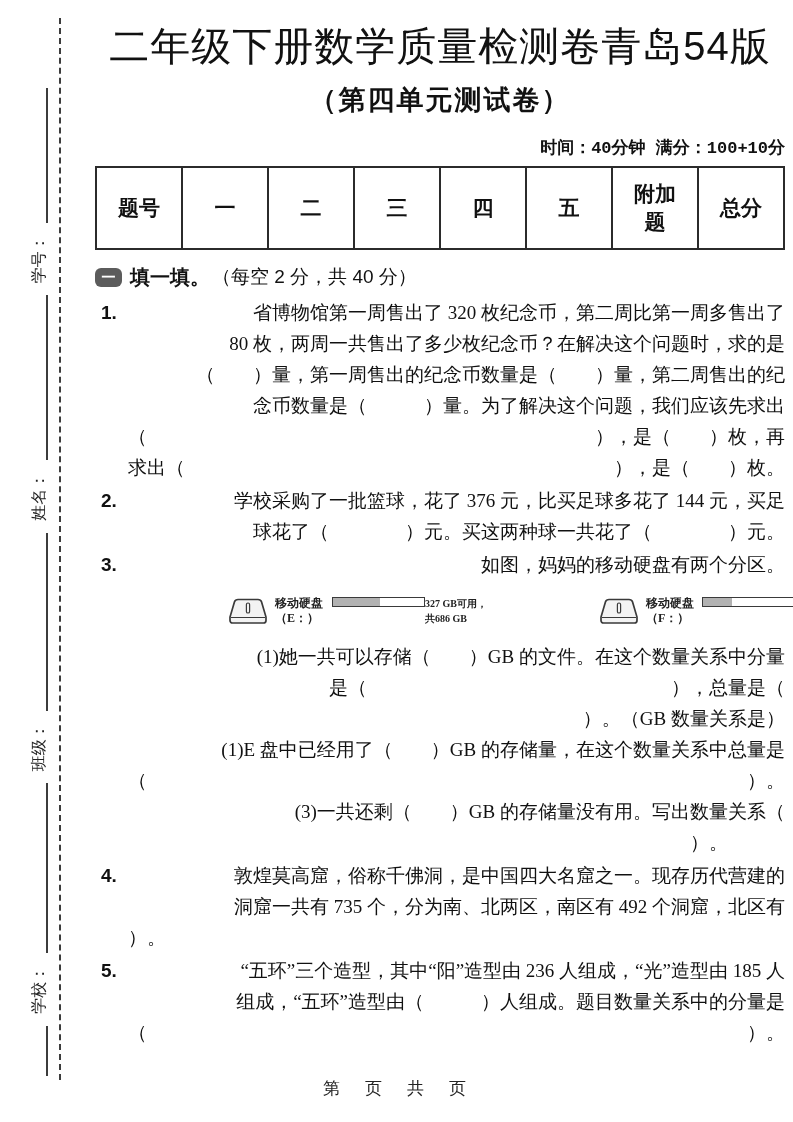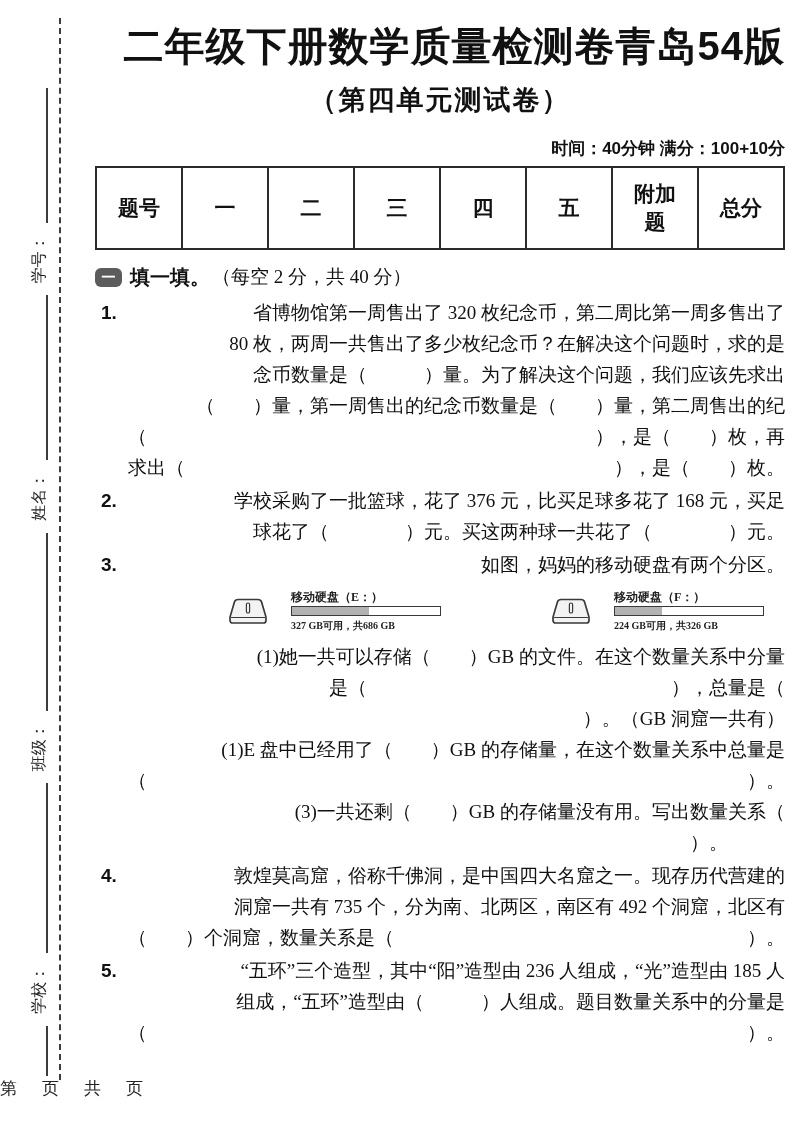--- a/index.html
+++ b/index.html
@@ -18,69 +18,69 @@
     position:absolute;left:2px;top:1076px;width:988px;height:46px;
     transform:rotate(-90deg);transform-origin:0 0;
     display:flex;align-items:flex-end;justify-content:space-between;
     font-size:16px;color:#222;
   }
   .side-fields .fld{white-space:nowrap;line-height:1;padding:0 2px 1px 2px;}
   .side-fields .blank{border-bottom:2px solid #3c3c3c;height:4px;}
   
   .content{position:absolute;left:95px;top:14px;width:690px;}
   h1.title{
-    margin:6px 0 0 0;text-align:right;font-size:40px;line-height:52px;
-    font-weight:bold;letter-spacing:1px;
+    margin:6px 0 0 0;text-align:center;font-size:40px;line-height:52px;
+    font-weight:normal;letter-spacing:1px;
   }
   h2.subtitle{
     margin:4px 0 0 0;text-align:center;font-size:27px;line-height:48px;
     font-weight:bold;letter-spacing:2px;
   }
-  .meta{margin-top:14px;text-align:right;font-size:17px;font-weight:bold;line-height:22px;}
+  .meta{margin-top:14px;text-align:right;font-size:17px;font-weight:bold;line-height:22px;font-family:Liberation Mono, monospace;}
   table.score{
     width:100%;border-collapse:collapse;margin-top:6px;table-layout:fixed;
   }
   table.score th,table.score td{
     border:2px solid #2b2b2b;height:37px;
     font-size:21px;font-weight:bold;padding:12px;
   }
   .section-heading{margin-top:12px;display:flex;align-items:center;font-size:20px;line-height:30px;}
   .badge{
     display:inline-flex;align-items:center;justify-content:center;
     width:27px;height:19px;border-radius:6px;color:#fff;
     font-size:14px;font-weight:bold;margin-right:8px;flex:0 0 auto;
   }
   .sec-title{font-weight:bold;font-size:20px;}
-  .sec-note{font-family:Liberation Serif, serif;font-size:19px;margin-left:2px;}
+  .sec-note{font-family:Liberation Sans, sans-serif;font-size:19px;margin-left:2px;}
   #questions{margin-top:5px;}
   .question{
     position:relative;padding-left:33px;margin-bottom:2px;
     font-family:"Liberation Serif",serif;font-size:19px;
   }
   .qnum{
     position:absolute;left:6px;top:0;font-family:"Liberation Sans",sans-serif;
     font-weight:bold;font-size:19px;line-height:31px;
   }
   .qline{line-height:31px;white-space:pre;text-align:right;}
   .qline.split{display:flex;justify-content:space-between;}
   .qline.split span{white-space:pre;}
   
   .drives{display:flex;margin:7px 0 6px 100px;gap:110px;height:48px;}
   .drive{display:flex;align-items:center;gap:7px;}
   .drive svg{flex:0 0 auto;display:block;}
-  .drive .col{display:flex;flex-direction:column;margin-left:16px;}
+  .drive .col{display:flex;flex-direction:row;}
   .drive .dlabel{font-size:12px;font-weight:bold;line-height:15px;color:#222;}
   .drive .bar{
     width:150px;height:10px;border:1.5px solid #3a3a3a;margin:1px 0 2px 0;
     background:#fff;box-sizing:border-box;
   }
   .drive .fill{height:100%;}
   .drive .dusage{font-size:10px;font-weight:bold;line-height:15px;color:#222;}
   .footer{
-    position:absolute;left:0;right:0;bottom:22px;
+    position:absolute;left:0;right:0;bottom:22px;text-align:center;
     font-size:17px;letter-spacing:4px;color:#222;
   }
 </style>
 </head>
 <body>
 
 <div class="paper">
 
   <div class="dashed-margin"></div>
 
@@ -120,28 +120,28 @@
       <span class="badge" id="section-badge" style="background: rgb(92, 92, 92);">一</span>
       <span class="sec-title">填一填。</span>
       <span class="sec-note">（每空 2 分，共 40 分）</span>
     </div>
 
     <div id="questions">
         <div class="question">
           <span class="qnum">1.</span>
           <div class="qline">省博物馆第一周售出了 320 枚纪念币，第二周比第一周多售出了</div>
           <div class="qline">80 枚，两周一共售出了多少枚纪念币？在解决这个问题时，求的是</div>
+          <div class="qline">（　　）量，第一周售出的纪念币数量是（　　）量，第二周售出的纪</div>
           <div class="qline">念币数量是（　　　）量。为了解决这个问题，我们应该先求出</div>
-          <div class="qline">（　　）量，第一周售出的纪念币数量是（　　）量，第二周售出的纪</div>
           <div class="qline split"><span>（</span><span>），是（　　）枚，再</span></div>
           <div class="qline split"><span>求出（</span><span>），是（　　）枚。</span></div>
         </div>
         <div class="question">
           <span class="qnum">2.</span>
-          <div class="qline">学校采购了一批篮球，花了 376 元，比买足球多花了 168 元，买足</div>
+          <div class="qline">学校采购了一批篮球，花了 376 元，比买足球多花了 144 元，买足</div>
           <div class="qline">球花了（　　　　）元。买这两种球一共花了（　　　　）元。</div>
         </div>
         <div class="question">
           <span class="qnum">3.</span>
           <div class="qline">如图，妈妈的移动硬盘有两个分区。</div>
           <div class="drives">
             <div class="drive">
               <svg width="40" height="28" viewBox="0 0 40 28">
                 <path d="M10 2.5 h20 c1.6 0 3 .9 3.5 2.3 L38 20 v3.5 c0 1.4 -1.1 2.5 -2.5 2.5 h-31 C3.1 26 2 24.9 2 23.5 V20 L6.5 4.8 C7 3.4 8.4 2.5 10 2.5 z" fill="#f3f3f3" stroke="#3a3a3a" stroke-width="1.7"></path>
                 <rect x="18.4" y="6" width="3.2" height="10" rx="1.6" fill="none" stroke="#3a3a3a" stroke-width="1.2"></rect>
@@ -165,31 +165,31 @@
                 <div class="dlabel">移动硬盘（F：）</div>
                 <div class="bar">
                   <div class="fill" style="width: 32%; background: rgb(178, 178, 178);"></div>
                 </div>
                 <div class="dusage">224 GB可用，共326 GB</div>
               </div>
             </div>
           </div>
           <div class="qline">(1)她一共可以存储（　　）GB 的文件。在这个数量关系中分量</div>
           <div class="qline">是（　　　　　　　　　　　　　　　　），总量是（</div>
-          <div class="qline">　　）。（GB 洞窟一共有）</div>
+          <div class="qline">　　）。（GB 数量关系是）</div>
           <div class="qline">(1)E 盘中已经用了（　　）GB 的存储量，在这个数量关系中总量是</div>
           <div class="qline split"><span>（</span><span>）。</span></div>
           <div class="qline">(3)一共还剩（　　）GB 的存储量没有用。写出数量关系（</div>
           <div class="qline split"><span></span><span>）。　　　</span></div>
         </div>
         <div class="question">
           <span class="qnum">4.</span>
           <div class="qline">敦煌莫高窟，俗称千佛洞，是中国四大名窟之一。现存历代营建的</div>
           <div class="qline">洞窟一共有 735 个，分为南、北两区，南区有 492 个洞窟，北区有</div>
-          <div class="qline split"><span>（　　）个洞窟，数量关系是（</span><span>）。</span></div>
+          <div class="qline split"><span>）。</span></div>
         </div>
         <div class="question">
           <span class="qnum">5.</span>
           <div class="qline">“五环”三个造型，其中“阳”造型由 236 人组成，“光”造型由 185 人</div>
           <div class="qline">组成，“五环”造型由（　　　）人组成。题目数量关系中的分量是</div>
           <div class="qline split"><span>（</span><span>）。</span></div>
         </div>
       </div>
   </div>
 

